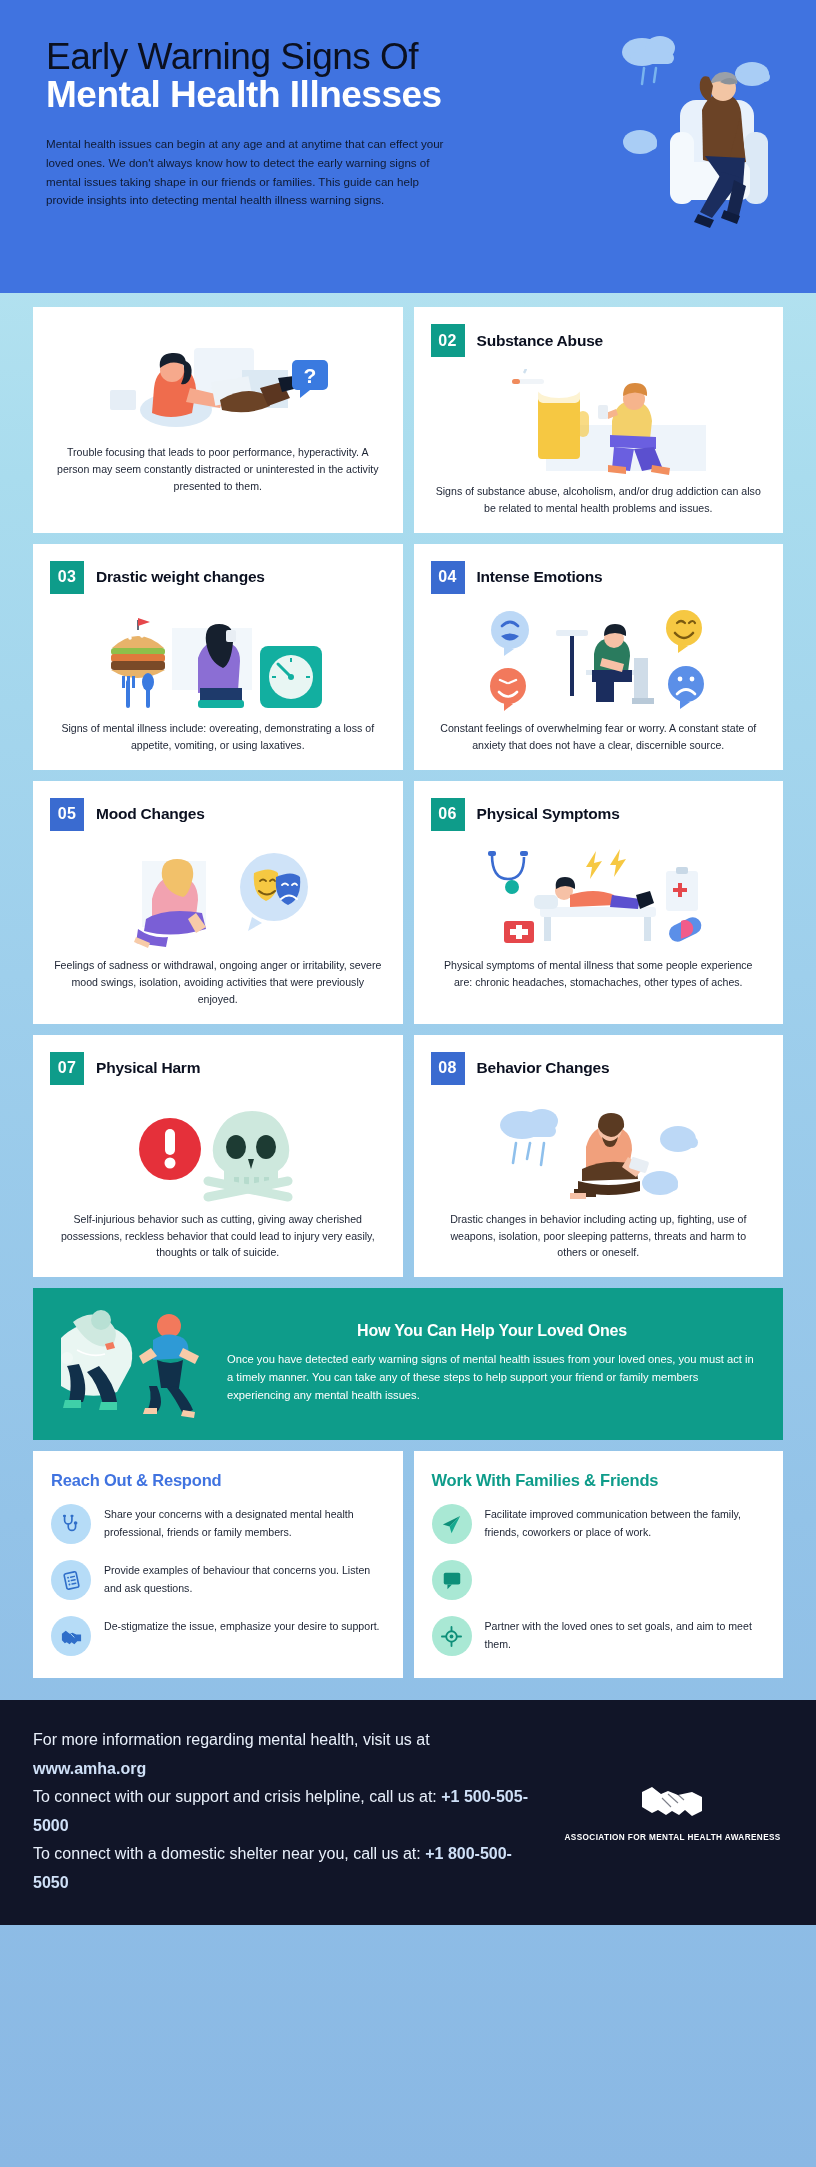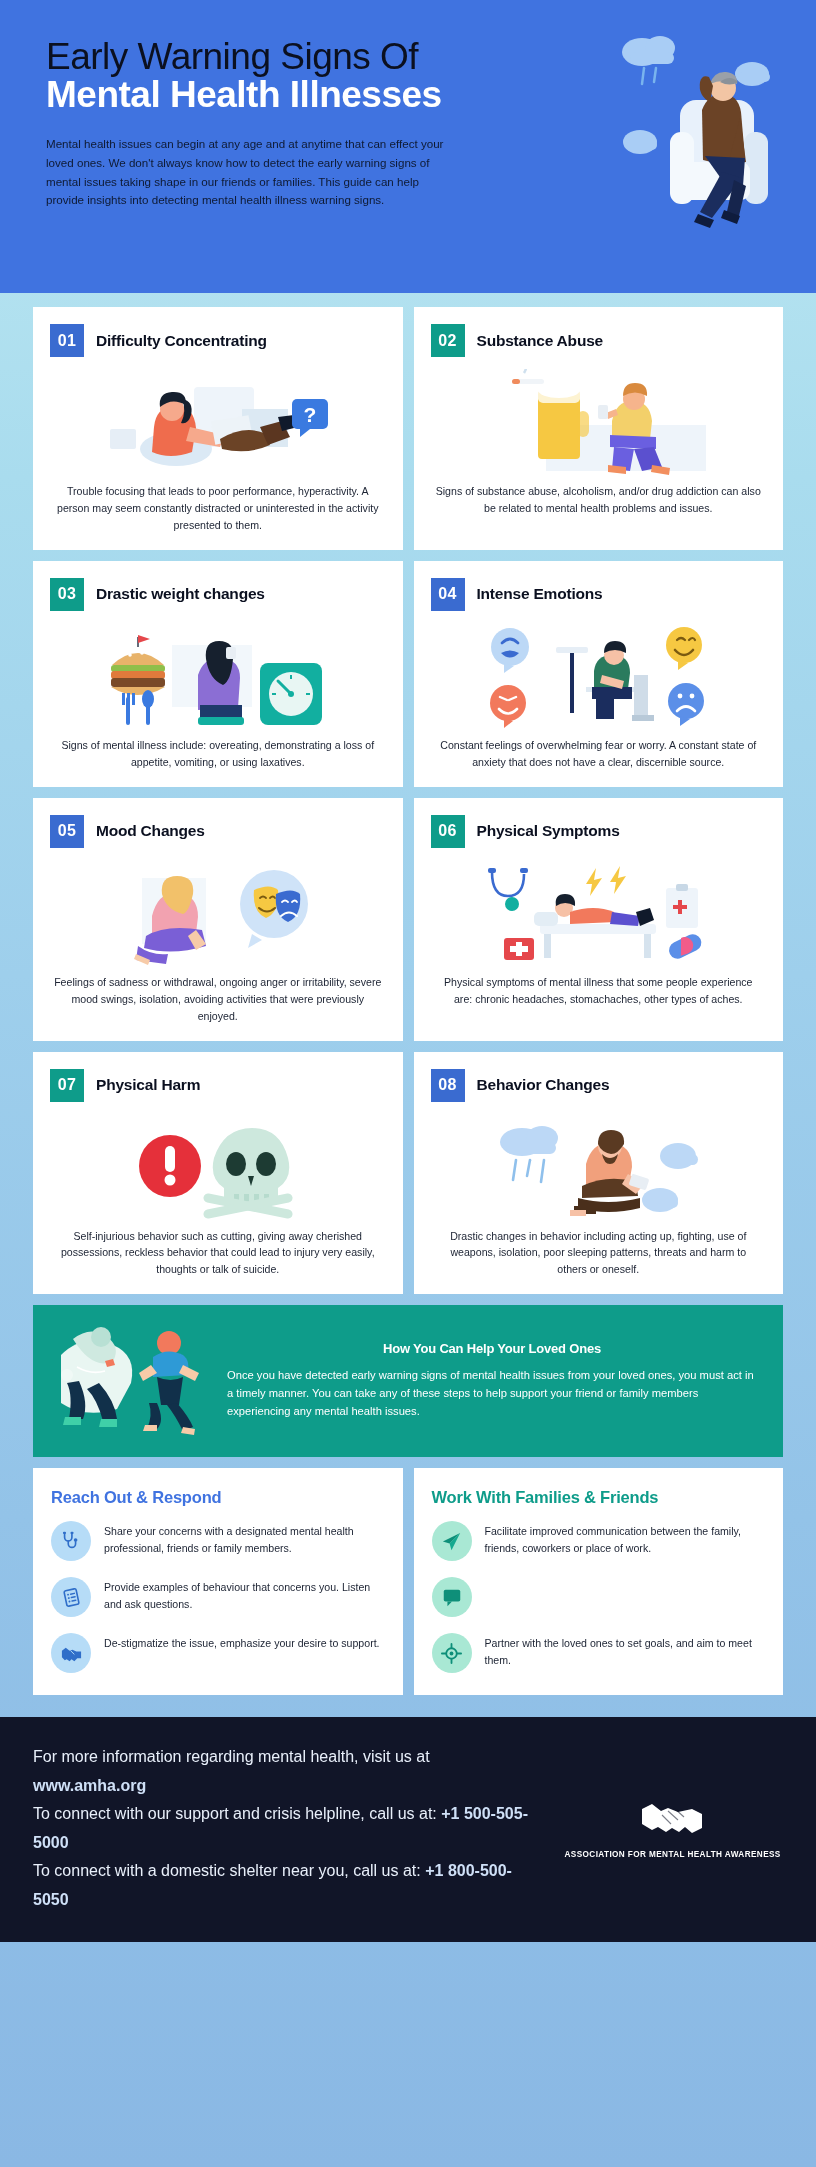--- a/index.html
+++ b/index.html
@@ -86,21 +86,21 @@
   .help {
     background: #0e9c8a;
     display: flex;
     align-items: center;
     padding: 16px 20px 18px 10px;
     gap: 6px;
   }
   .help-art { width: 178px; flex: 0 0 178px; height: 118px; }
   .help-body { flex: 1; padding-right: 6px; }
   .help h2 {
-    font-size: 13px; font-weight: 700; color: #ffffff;
+    font-size: 16px; font-weight: 700; color: #ffffff;
     text-align: center; margin-bottom: 10px; letter-spacing: -0.2px;
   }
   .help p { font-size: 11.2px; line-height: 1.62; color: #ffffff; }
 
   
   .tips {
     padding: 11px 33px 0 33px;
     display: grid;
     grid-template-columns: 1fr 1fr;
     column-gap: 11px;
@@ -174,24 +174,20 @@
       <path d="M120 150 l20 6 l-30 40 l-12 -6 z" fill="#1b2d5e"></path>
       <path d="M96 192 l16 6 l-4 8 l-16 -6 z" fill="#0f1c3d"></path>
       <path d="M132 158 l12 6 l-8 34 l-12 -4 z" fill="#16254d"></path>
       <path d="M122 188 l16 6 l-3 8 l-16 -6 z" fill="#0f1c3d"></path>
     </svg>
   </section>
 
   <section class="cards">
 
     <article class="card">
-      <div class="card-head">
-        <div class="badge blue">01</div>
-        <div class="card-title">Difficulty Concentrating</div>
-      </div>
       <div class="card-art">
         <svg width="232" height="108" viewBox="0 0 232 108">
           <rect x="92" y="18" width="60" height="60" rx="4" fill="#eef4fa"></rect>
           <rect x="140" y="40" width="46" height="38" fill="#dce9f3"></rect>
           <ellipse cx="74" cy="80" rx="36" ry="17" fill="#dbe9f5"></ellipse>
           <path d="M52 58 q2-20 20-21 q20-1 22 22 l-4 24 q-22 8-40 0z" fill="#ef6c4d"></path>
           <circle cx="70" cy="40" r="12" fill="#f6a98c"></circle>
           <path d="M58 38 q-2-14 12-15 q15-1 14 13 q-14-8-26 2z" fill="#16202e"></path>
           <path d="M80 30 q12 2 9 16 q-3 10-10 8 q6-12 1-24z" fill="#16202e"></path>
           <path d="M88 58 l34 8 l-4 12 l-34-6z" fill="#f6a98c"></path>

